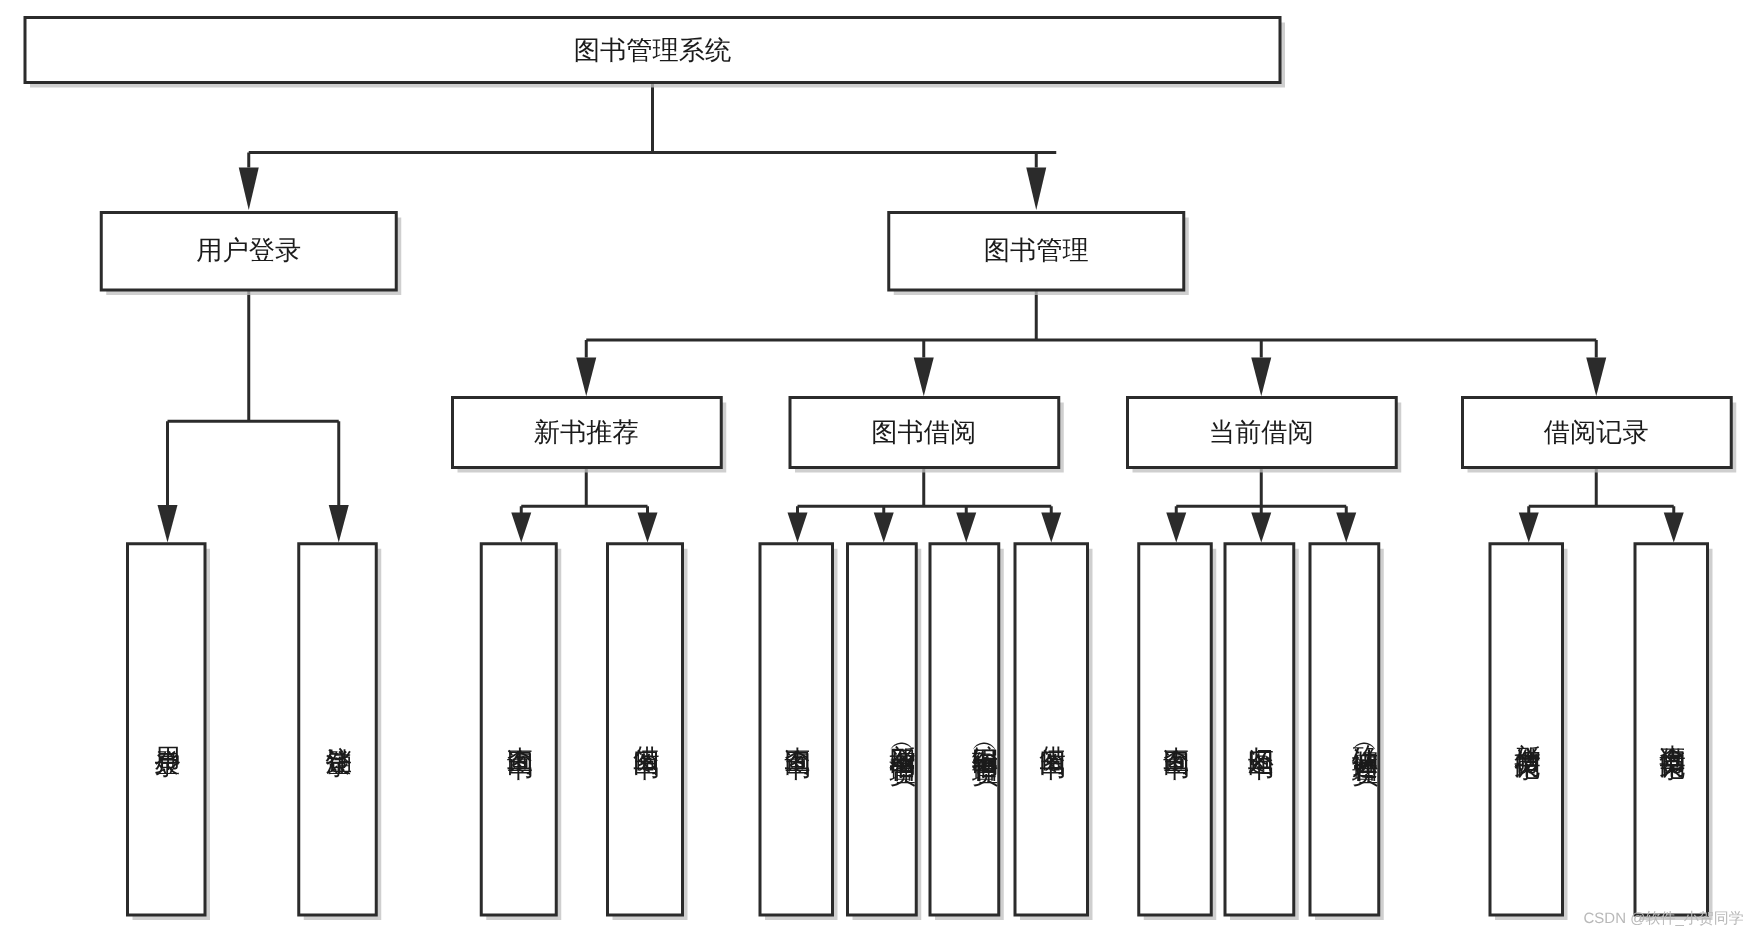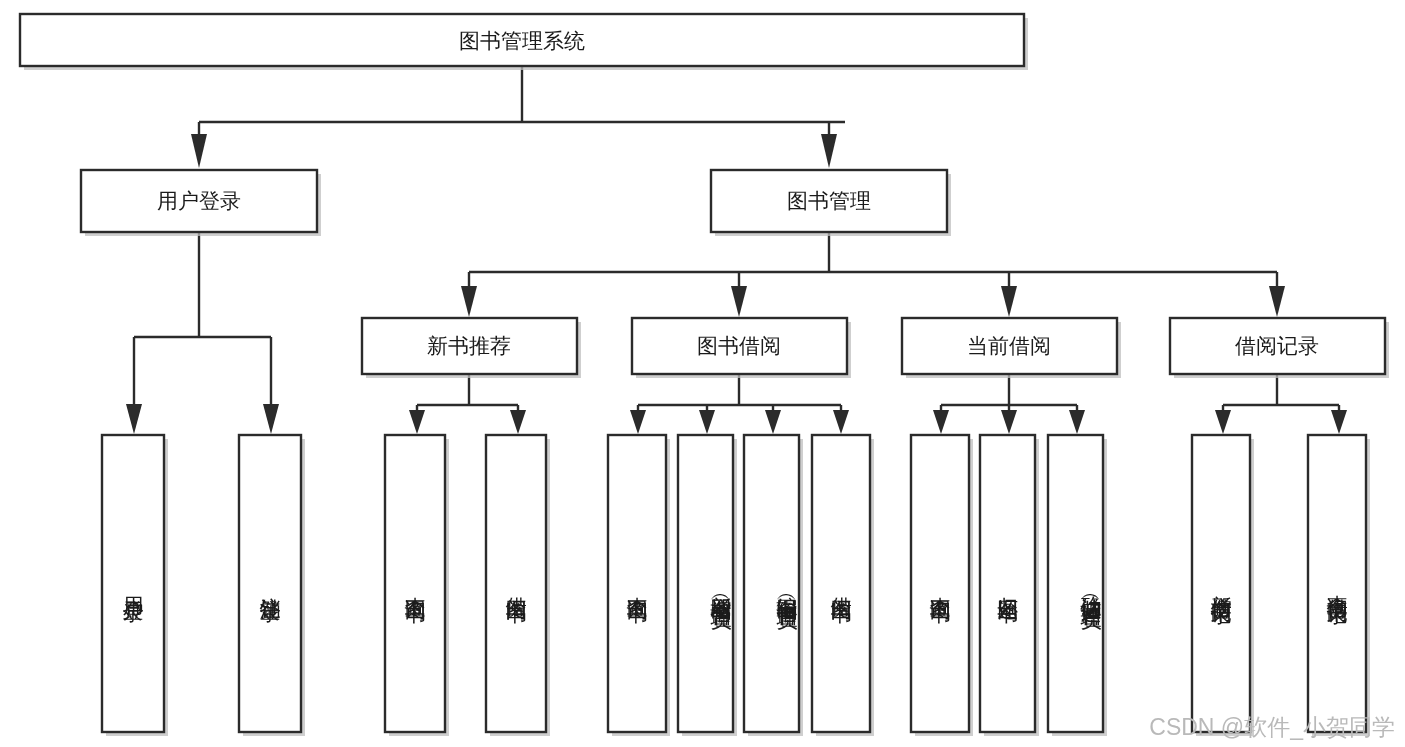--- a/index.html
+++ b/index.html
@@ -68,21 +68,21 @@
     user-select: none;
   }
   .leaf-label.centered {
     align-items: center;
   }
   .watermark {
     position: absolute;
     right: 10px;
     bottom: 4px;
     font-family: "Liberation Sans", "DejaVu Sans", sans-serif;
-    font-size: 23px;
+    font-size: 12px;
     color: #b9b9b9;
     white-space: nowrap;
     user-select: none;
   }
 </style>
 </head>
 <body>
 
 <div id="diagram-root">
 

